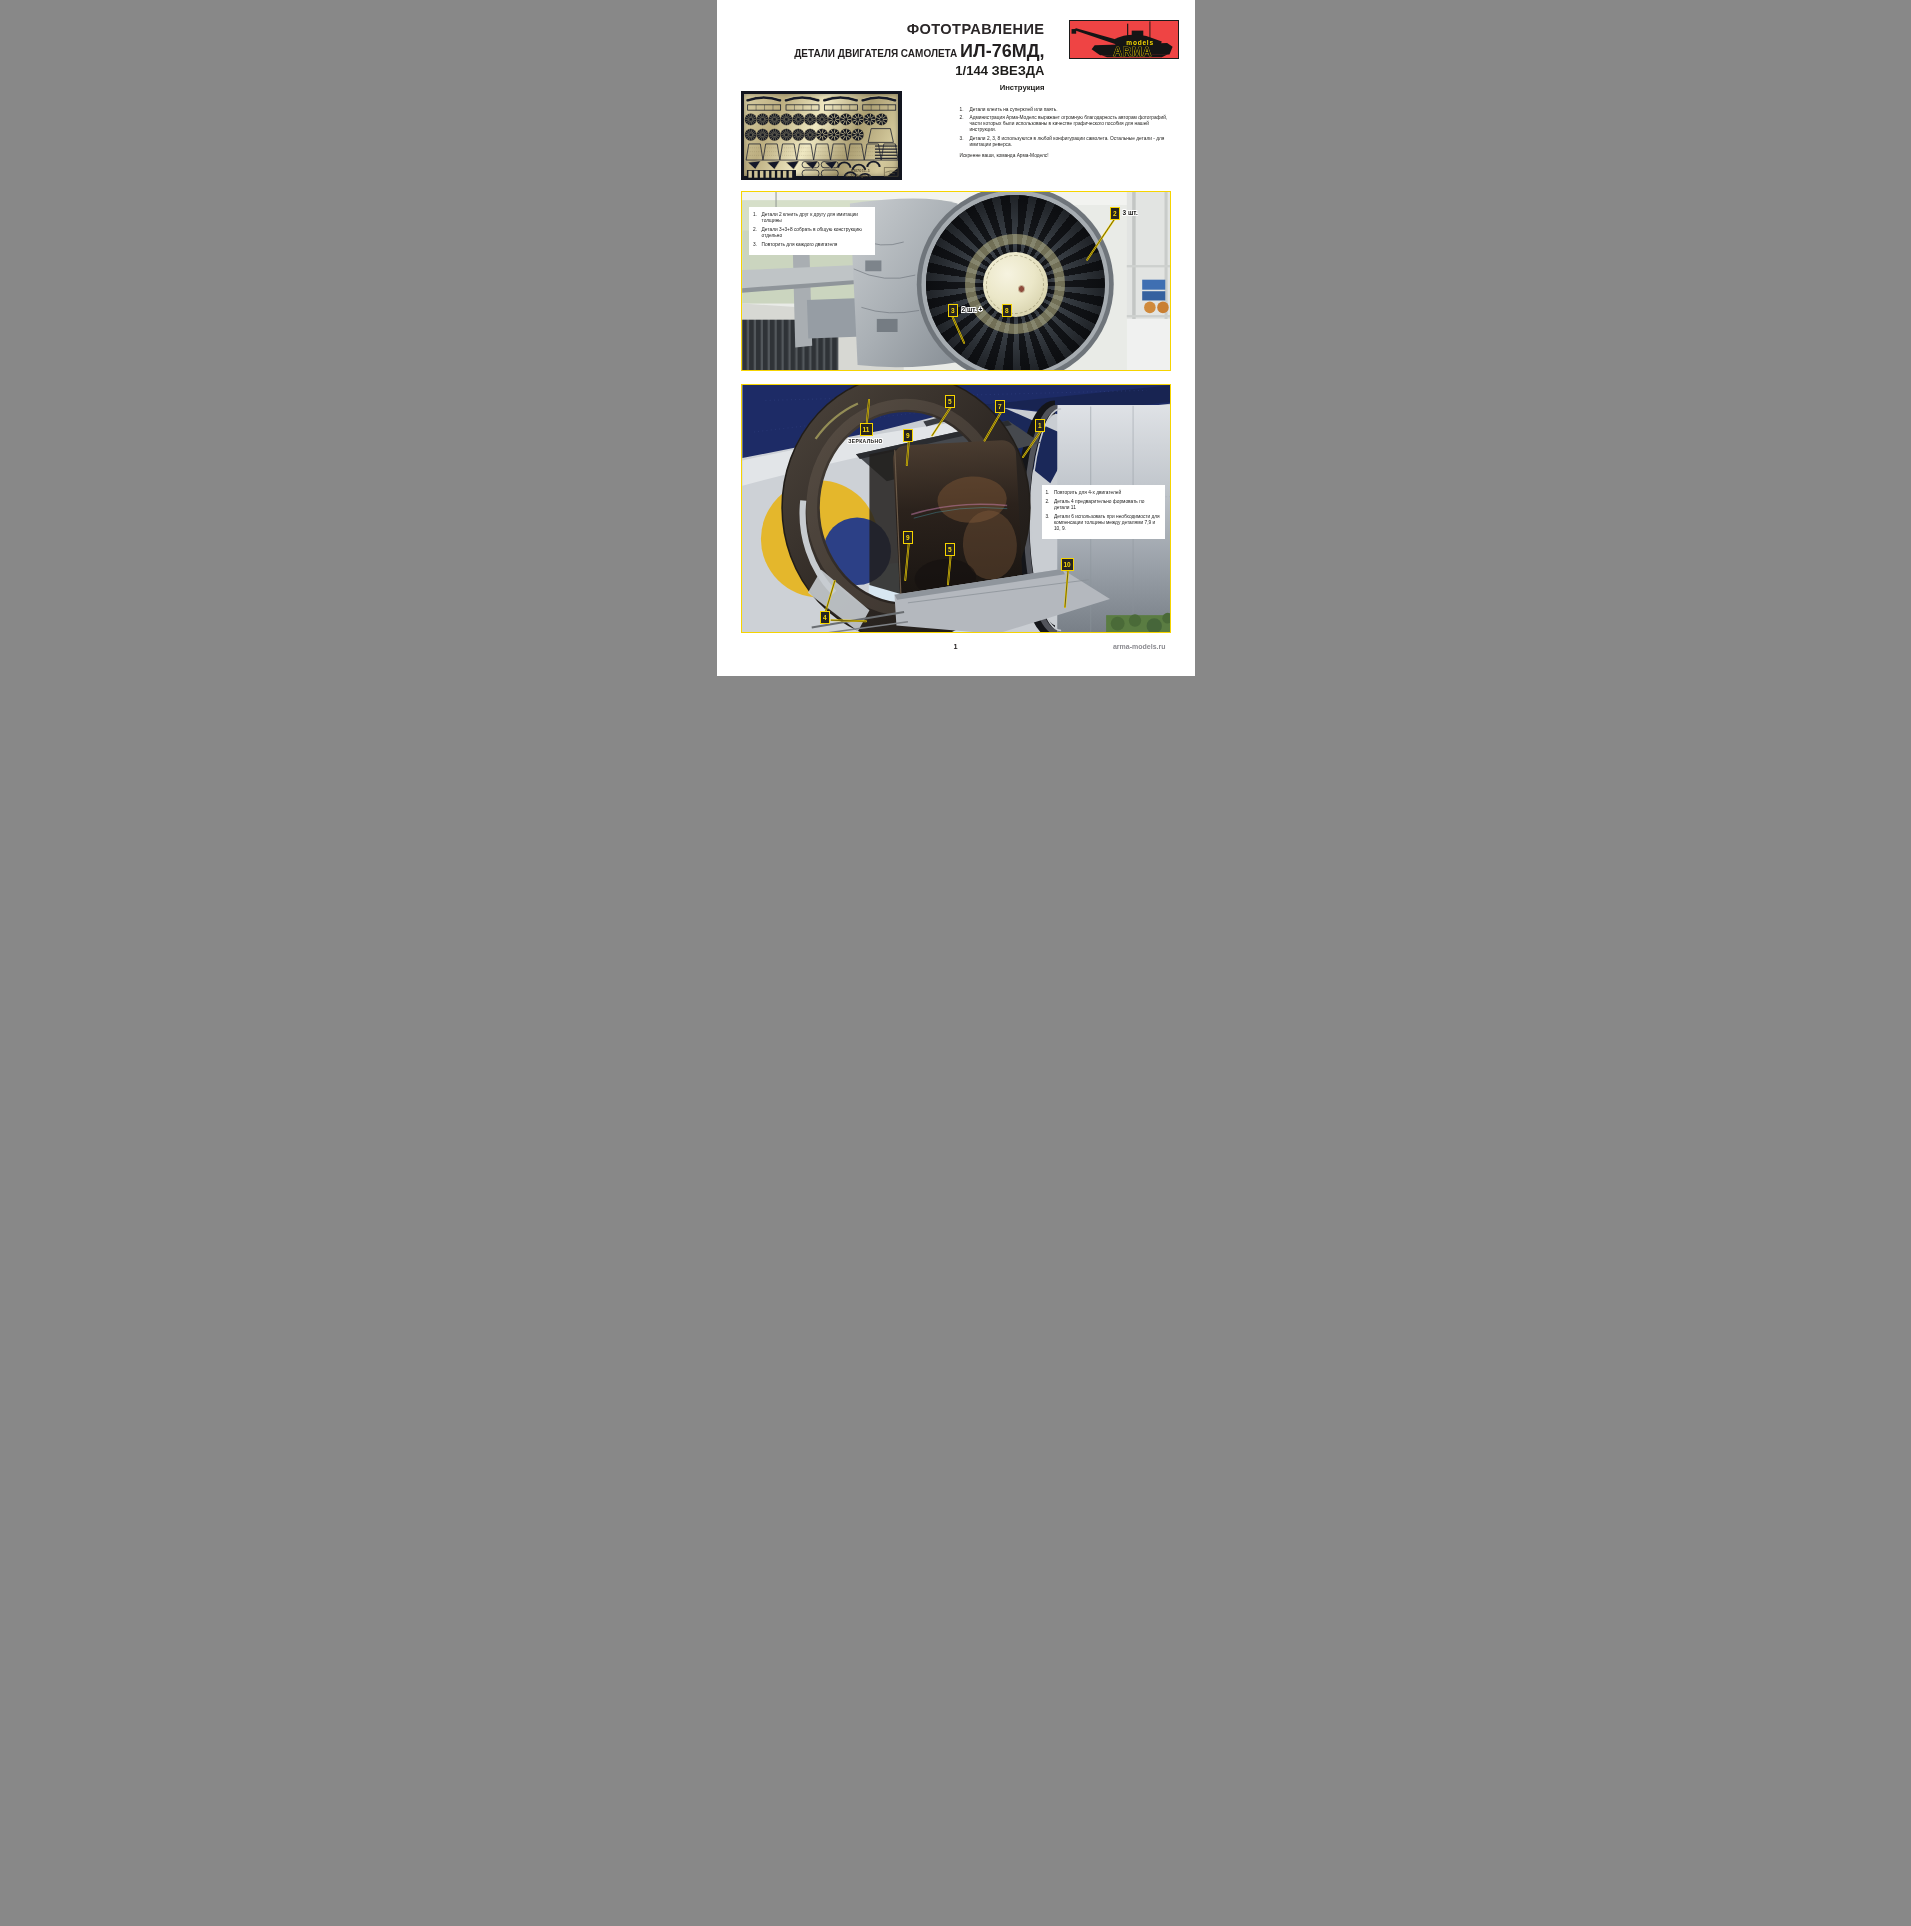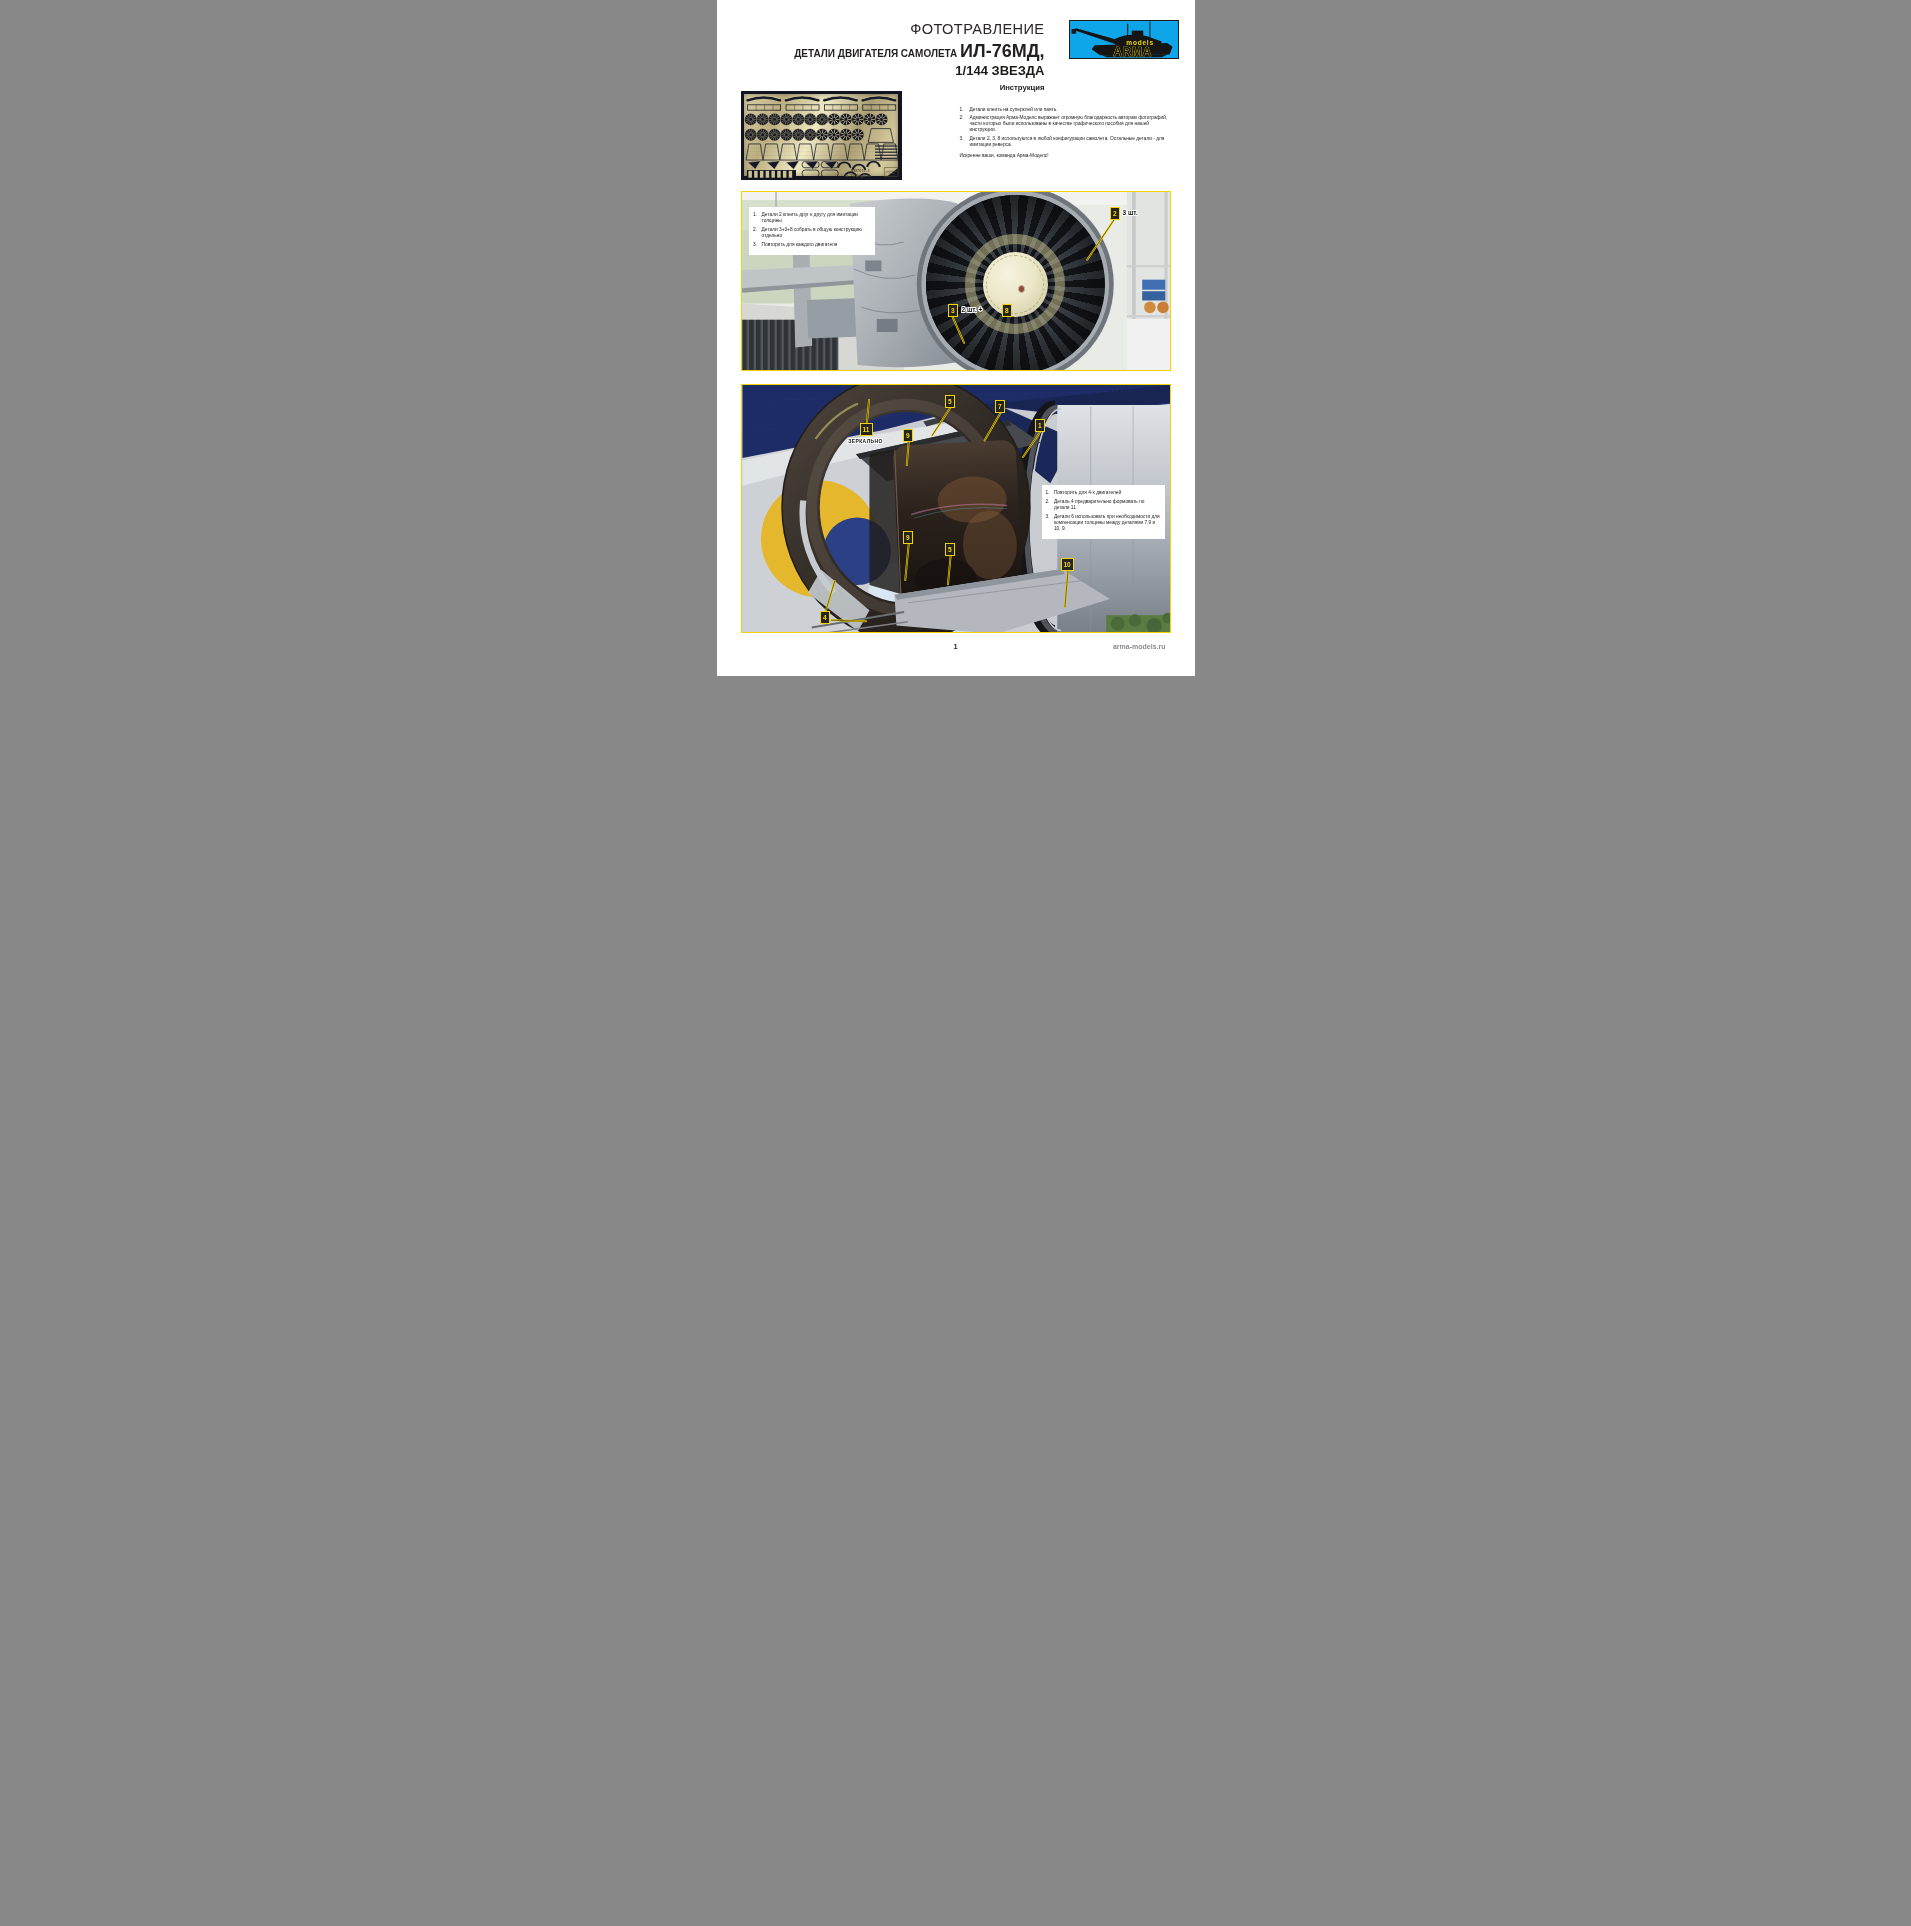--- a/index.html
+++ b/index.html
@@ -1,27 +1,27 @@
 <!DOCTYPE html>
 <html style="font-size:6.2px"><head>
 <meta charset="utf-8">
 <style>
   html,body{margin:0;padding:0;background:#888;}
   .page{position:relative;width:478px;height:676px;background:#ffffff;margin:0 auto;
         font-family:"Liberation Sans","DejaVu Sans",sans-serif;color:#1d1c1a;overflow:hidden;}
   
   .header-text{position:absolute;right:150px;top:21px;text-align:right;white-space:nowrap;}
-  .h-title{font-size:14.6px;font-weight:400;letter-spacing:0.4px;color:#2b2728;}
+  .h-title{font-size:14.6px;font-weight:700;letter-spacing:0.4px;color:#2b2728;}
   .h-sub{margin-top:3.9px;font-weight:800;color:#221f20;}
   .h-sub .pre{font-size:10px;}
   .h-sub .model{font-size:18px;}
   .h-scale{margin-top:0.8px;font-size:13px;font-weight:700;}
   .h-doc{margin-top:5.4px;font-size:7.7px;font-weight:800;}
   
-  .logo{position:absolute;left:352px;top:20.4px;width:110px;height:39px;background:#0ea5e9;
+  .logo{position:absolute;left:352px;top:20.4px;width:110px;height:39px;background:#ef4444;
         border:1.2px solid #1c1c1c;box-sizing:border-box;}
   .logo svg{width:100%;height:100%;display:block;}
   
   .gnotes{position:absolute;left:243px;top:107px;width:210px;font-size:4.8px;line-height:1.26;}
   ol.numlist{list-style:none;margin:0;padding:0;counter-reset:li;}
   ol.numlist li{counter-increment:li;display:flex;margin-bottom:2.3px;}
   ol.numlist li::before{content:counter(li) ".";width:10px;flex:0 0 10px;}
   .closing{margin-top:5.4px;}
   
   .fret{position:absolute;left:24px;top:91px;width:161px;height:89px;background:#12151f;overflow:hidden;}

